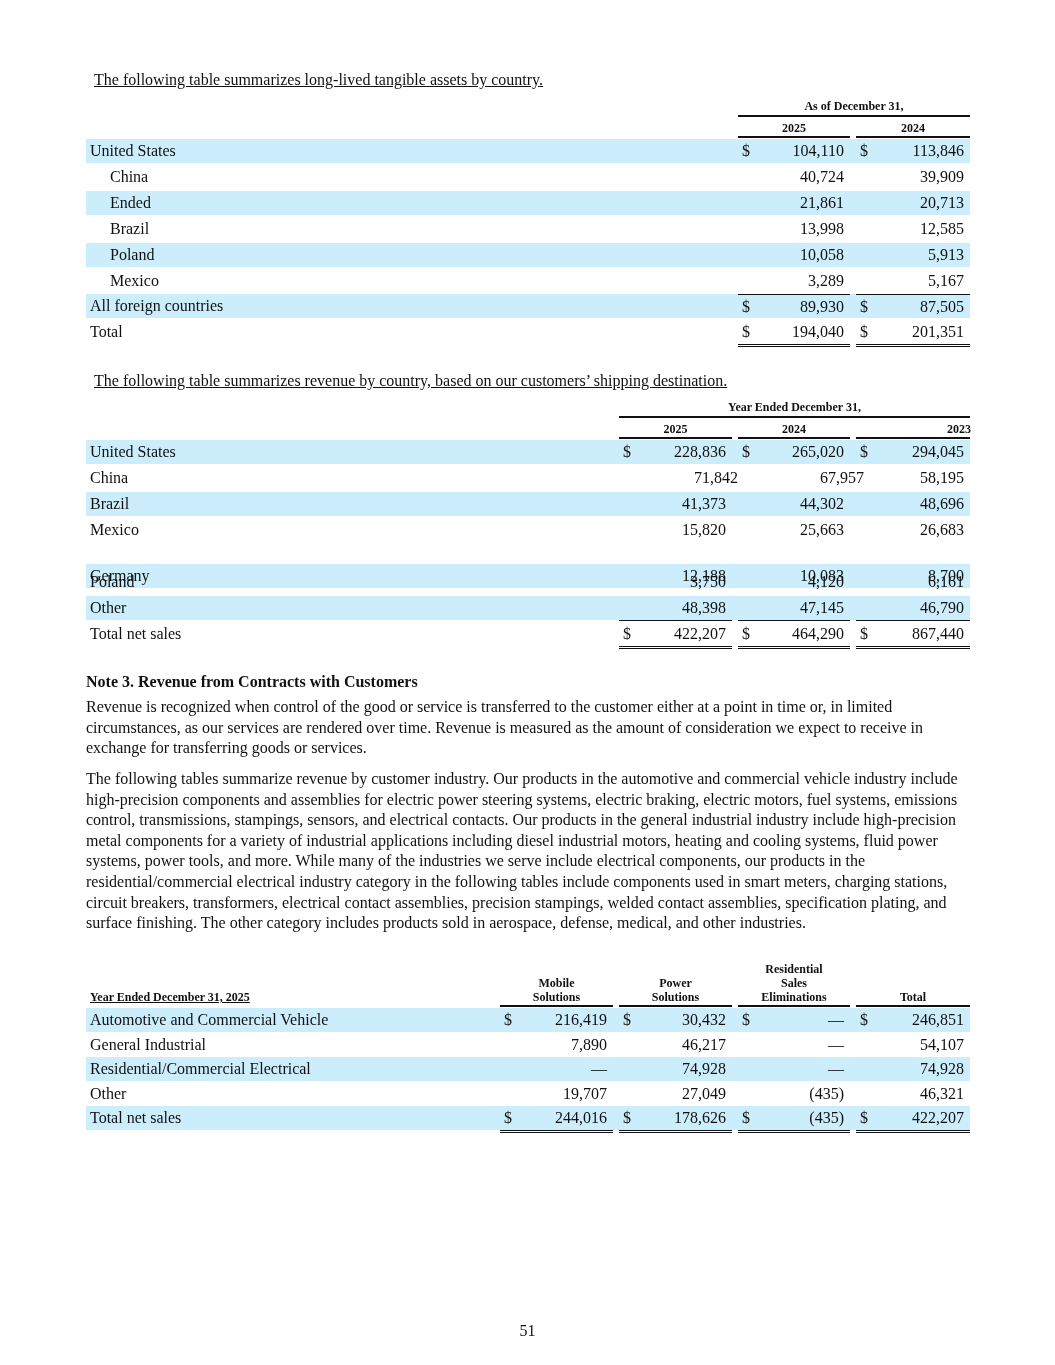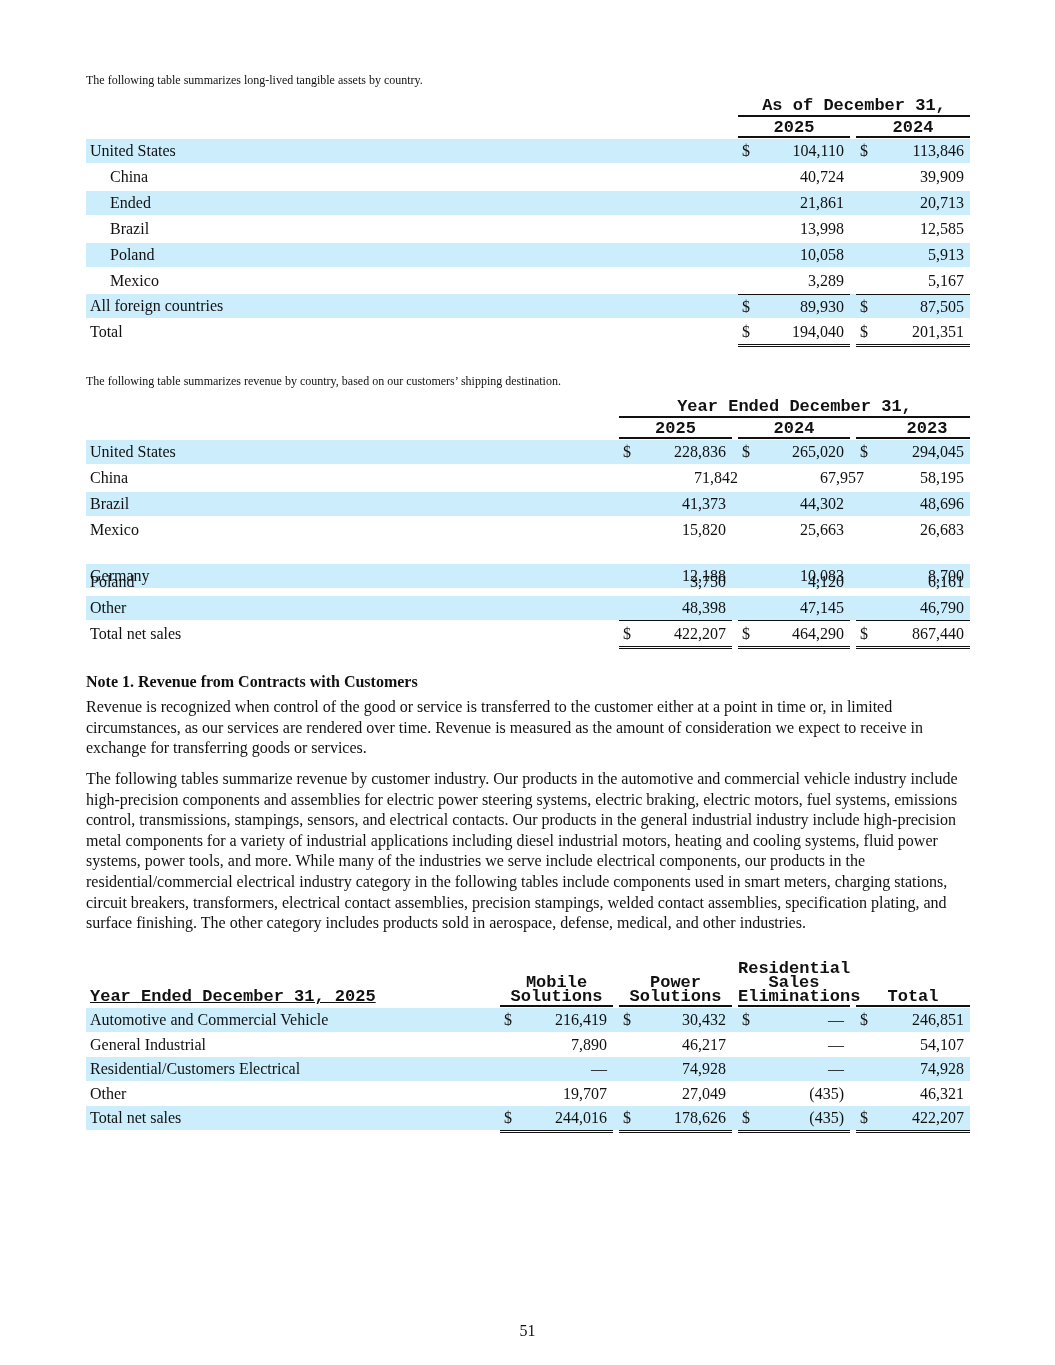--- a/index.html
+++ b/index.html
@@ -1,23 +1,23 @@
 <!DOCTYPE html>
 <html><head>
 <meta charset="utf-8">
 <style>
   html, body { margin: 0; padding: 0; background: #ffffff; }
   body {
     width: 1055px; height: 1365px; position: relative; overflow: hidden;
     font-family: "Liberation Serif", serif; color: #111; font-size: 16px;
   }
   .page { position: absolute; left: 86px; top: 0; width: 884px; }
-  p.intro { position: absolute; left: 0; margin: 0; font-size: 12px; line-height: 20px; white-space: nowrap; }
+  p.intro { position: absolute; left: 8px; margin: 0; font-size: 16px; line-height: 20px; white-space: nowrap; text-decoration: underline; }
   .tbl { position: absolute; left: 0; width: 884px; }
-  .hdr { position: absolute; font-family: Liberation Mono, monospace; font-weight: bold; font-size: 17px; text-align: center; line-height: 14px; }
+  .hdr { position: absolute; font-family: Liberation Serif, serif; font-weight: bold; font-size: 12px; text-align: center; line-height: 14px; }
   .hdr-line { position: absolute; height: 0; border-top: 2px solid #111; }
   .row { position: absolute; left: 0; width: 884px; height: 24px; }
   .row.shade { background: #cceefc; }
   .row .label { position: absolute; top: 2px; left: 4px; font-size: 16px; line-height: 20px; white-space: nowrap; }
   .row .label.indent { left: 24px; }
   .cell { position: absolute; top: 2px; height: 22px; font-size: 16px; line-height: 20px; }
   .cell .dol { position: absolute; left: 4px; top: 0; }
   .cell .val { position: absolute; right: 6px; top: 0; white-space: nowrap; }
   .cell.top-line { border-top: 1px solid #111; top: 0; padding-top: 2px; }
   .cell.dbl { border-bottom: 3px double #111; }
@@ -121,21 +121,21 @@
     </div>
   </div>
 
   <p class="intro" style="top:371px">The following table summarizes revenue by country, based on our customers’ shipping destination.</p>
 
   <div class="tbl" style="top:0">
     <div class="hdr" style="left:533px;width:351px;top:400px">Year Ended December 31,</div>
     <div class="hdr-line" style="left:533px;width:351px;top:416px"></div>
     <div class="hdr" style="left:533px;width:113px;top:422px">2025</div>
     <div class="hdr" style="left:652px;width:112px;top:422px">2024</div>
-    <div class="hdr" style="left:784px;width:114px;top:422px">2023</div>
+    <div class="hdr" style="left:816px;width:114px;top:422px">2023</div>
     <div class="hdr-line" style="left:533px;width:113px;top:437px"></div>
     <div class="hdr-line" style="left:652px;width:112px;top:437px"></div>
     <div class="hdr-line" style="left:770px;width:114px;top:437px"></div>
 
     <div class="row shade" style="top:440px">
       <span class="label">United States</span>
       <div class="cell" style="left:533px;width:113px">
           <span class="dol">$</span>
           <span class="val">228,836</span>
         </div>
@@ -230,21 +230,21 @@
           <span class="dol">$</span>
           <span class="val">464,290</span>
         </div>
       <div class="cell dbl" style="left:770px;width:114px">
           <span class="dol">$</span>
           <span class="val">867,440</span>
         </div>
     </div>
   </div>
 
-  <h3 class="note" style="top:672px">Note 1. Revenue from Contracts with Customers</h3>
+  <h3 class="note" style="top:672px">Note 3. Revenue from Contracts with Customers</h3>
   <p class="body" style="top:697px">Revenue is recognized when control of the good or service is transferred to the customer either at a point in time or, in limited circumstances, as our services are rendered over time.  Revenue is measured as the amount of consideration we expect to receive in exchange for transferring goods or services.</p>
   <p class="body" style="top:769px">The following tables summarize revenue by customer industry.  Our products in the automotive and commercial vehicle industry include high-precision components and assemblies for electric power steering systems, electric braking, electric motors, fuel systems, emissions control, transmissions, stampings, sensors, and electrical contacts.  Our products in the general industrial industry include high-precision metal components for a variety of industrial applications including diesel industrial motors, heating and cooling systems, fluid power systems, power tools, and more.  While many of the industries we serve include electrical components, our products in the residential/commercial electrical industry category in the following tables include components used in smart meters, charging stations, circuit breakers, transformers, electrical contact assemblies, precision stampings, welded contact assemblies, specification plating, and surface finishing.  The other category includes products sold in aerospace, defense, medical, and other industries.</p>
 
   <div class="tbl" style="top:0">
     <div class="hdr" style="left:4px;top:990px;text-align:left;text-decoration:underline">Year Ended December 31, 2025</div>
 
     <div class="hdr" style="left:414px;width:113px;top:976px">
       <div>Mobile</div>
       <div>Solutions</div>
     </div>
@@ -293,21 +293,21 @@
           <span class="val">46,217</span>
         </div>
       <div class="cell" style="left:652px;width:112px">
           <span class="val">—</span>
         </div>
       <div class="cell" style="left:770px;width:114px">
           <span class="val">54,107</span>
         </div>
     </div>
     <div class="row shade" style="top:1057px">
-      <span class="label">Residential/Customers Electrical</span>
+      <span class="label">Residential/Commercial Electrical</span>
       <div class="cell" style="left:414px;width:113px">
           <span class="val">—</span>
         </div>
       <div class="cell" style="left:533px;width:113px">
           <span class="val">74,928</span>
         </div>
       <div class="cell" style="left:652px;width:112px">
           <span class="val">—</span>
         </div>
       <div class="cell" style="left:770px;width:114px">

